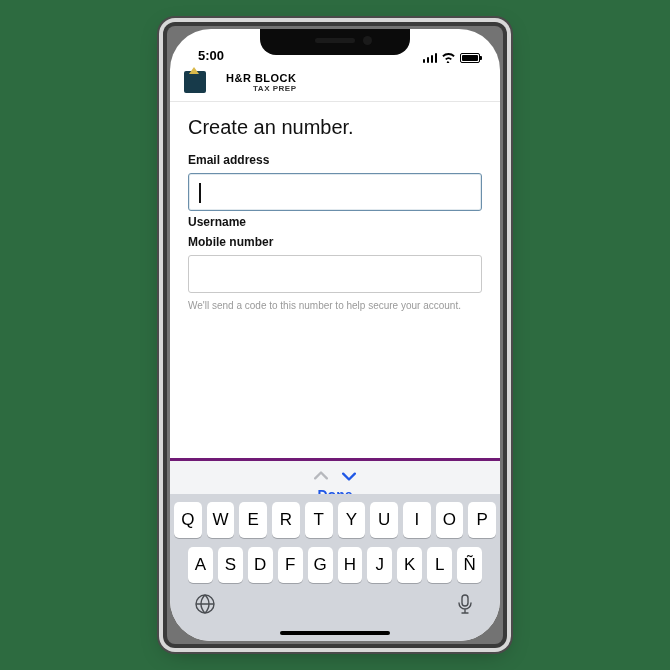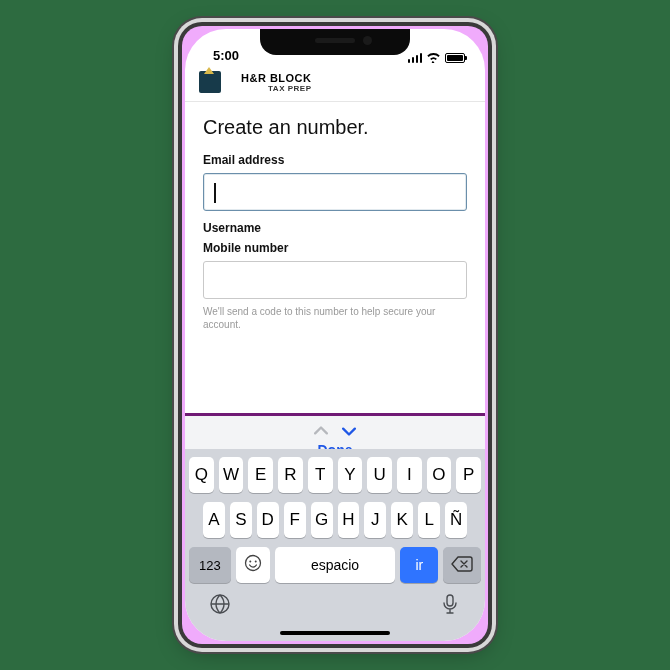--- a/index.html
+++ b/index.html
@@ -5,24 +5,24 @@
   * { box-sizing: border-box; margin: 0; padding: 0; }
   html, body { width: 670px; height: 670px; }
   body {
     background: #2d6b40;
     display: flex;
     align-items: center;
     justify-content: center;
     font-family: -apple-system, BlinkMacSystemFont, "Helvetica Neue", Arial, sans-serif;
   }
   .phone {
-    width: 306px;
+    width: 336px;
     height: 618px;
-    background: #f0abfc;
-    border-radius: 20px;
+    background: #737373;
+    border-radius: 8px;
     box-shadow: 0 0 0 4px #3a3a3a, 0 0 0 8px #d8d8d8, 0 0 0 10px #4a4a4a, 0 6px 24px rgba(0,0,0,.4);
     position: relative;
     overflow: hidden;
   }
   .screen {
     position: absolute;
     inset: 3px;
     background: #fff;
     border-radius: 41px;
     overflow: hidden;
@@ -108,21 +108,21 @@
     border: 1px solid #c9c9c9; border-radius: 3px;
     background: #fff; padding: 0 10px;
     font-size: 14px; color:#111;
   }
   .input.active { border-color: #6b8fab; box-shadow: 0 0 0 1px rgba(107,143,171,.2) inset; }
   .cursor {
     display:inline-block; width:1.5px; height:20px; background:#111; margin-top:9px;
     animation: blink 1s steps(1) infinite;
   }
   @keyframes blink { 50% { opacity: 0; } }
-  .field-block { margin-bottom: 10px; }
+  .field-block { margin-bottom: 4px; }
   .hint { font-size: 10px; color:#9a9a9a; margin-top:6px; line-height:1.3; }
 
   .kb-accessory {
     height: 36px; background: #f3f4f6;
     border-top: 3px solid #701a75;
     display:flex; align-items:center; justify-content:space-between;
     padding: 8px 12px;
     flex-direction: column;
   }
   .acc-arrows { display:flex; gap: 14px; }
@@ -253,43 +253,20 @@
         <div class="key">A</div>
         <div class="key">S</div>
         <div class="key">D</div>
         <div class="key">F</div>
         <div class="key">G</div>
         <div class="key">H</div>
         <div class="key">J</div>
         <div class="key">K</div>
         <div class="key">L</div>
         <div class="key">Ñ</div>
-      </div>
-      <div class="krow">
-        <div class="key special num">123</div>
-        <div class="key emoji">
-          <span>
-            <svg width="18" height="18" viewBox="0 0 18 18">
-                <circle cx="9" cy="9" r="7.5" stroke="#444" stroke-width="1.3" fill="none"></circle>
-                <circle cx="6.3" cy="7.5" r="1" fill="#444"></circle>
-                <circle cx="11.7" cy="7.5" r="1" fill="#444"></circle>
-                <path d="M5.6 11c.9 1.4 2.1 2.1 3.4 2.1s2.5-.7 3.4-2.1" stroke="#444" stroke-width="1.3" fill="none" stroke-linecap="round"></path>
-              </svg>
-          </span>
-        </div>
-        <div class="key space">espacio</div>
-        <div class="key ir">ir</div>
-        <div class="key special del">
-          <span>
-            <svg width="22" height="16" viewBox="0 0 22 16">
-                <path d="M7 1h12a2 2 0 012 2v10a2 2 0 01-2 2H7L1 8z" fill="none" stroke="#333" stroke-width="1.4" stroke-linejoin="round"></path>
-                <path d="M10 5l6 6M16 5l-6 6" stroke="#333" stroke-width="1.4" stroke-linecap="round"></path>
-              </svg>
-          </span>
-        </div>
       </div>
     </div>
 
     <div class="kb-bottom">
       <span>
         <svg class="globe" viewBox="0 0 22 22">
             <circle cx="11" cy="11" r="9" stroke="#4a4d52" stroke-width="1.4" fill="none"></circle>
             <path d="M2 11h18M11 2c2.5 2.5 4 5.5 4 9s-1.5 6.5-4 9M11 2c-2.5 2.5-4 5.5-4 9s1.5 6.5 4 9" stroke="#4a4d52" stroke-width="1.4" fill="none"></path>
           </svg>
       </span>

